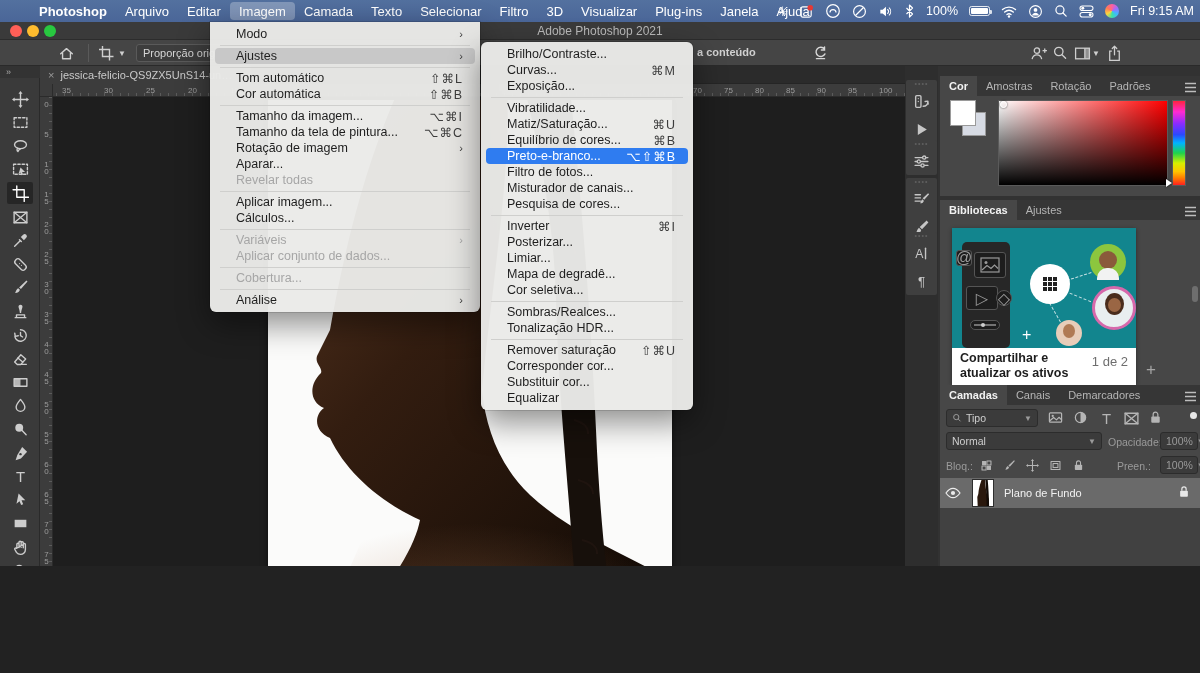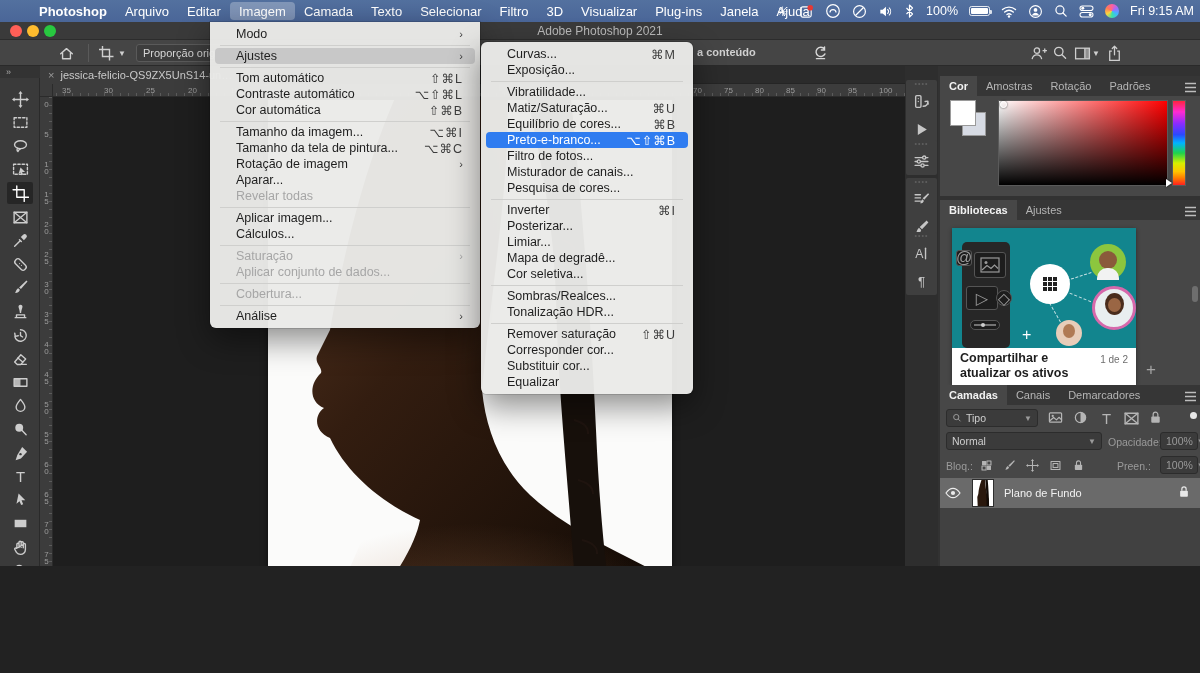--- a/index.html
+++ b/index.html
@@ -83,21 +83,21 @@
   #color-field{position:absolute;left:998px;top:100px;width:170px;height:86px;border:1px solid #5a5a5a;background:linear-gradient(to bottom,rgba(0,0,0,0),#000),linear-gradient(to right,#fff,#ff0000);}
   #color-field-marker{position:absolute;left:1000px;top:101px;width:7px;height:7px;border:1.5px solid #fff;border-radius:50%;box-shadow:0 0 2px rgba(0,0,0,.8);}
   #hue-bar{position:absolute;left:1172px;top:100px;width:14px;height:86px;border:1px solid #5a5a5a;background:linear-gradient(to bottom,#ff2440 0%,#ff2bd1 13%,#8a2bff 27%,#2b49ff 40%,#00b3ff 50%,#1fd34b 62%,#d6ef00 74%,#ffc400 84%,#ff7a00 92%,#ff2020 100%);}
   #hue-marker{position:absolute;left:1166px;top:179px;width:0;height:0;border-top:4px solid transparent;border-bottom:4px solid transparent;border-left:6px solid #fff;filter:drop-shadow(0 0 1px #000);}
 
   
   #lib-card{position:absolute;left:952px;top:228px;width:184px;box-shadow:0 1px 4px rgba(0,0,0,.4);}
   #lib-illustration{position:relative;width:184px;height:120px;background:#12858e;overflow:hidden;}
   #lib-caption{width:184px;height:37px;background:#fff;position:relative;}
   #lib-caption-title{position:absolute;left:8px;top:3px;width:120px;font-size:12.5px;font-weight:bold;color:#1d1d1d;line-height:15px;}
-  #lib-pager{position:absolute;right:8px;top:6px;font-size:10px;color:#6e6e6e;}
+  #lib-pager{position:absolute;right:8px;top:6px;font-size:13px;color:#6e6e6e;}
   .lib-phone{position:absolute;left:10px;top:14px;width:48px;height:106px;background:#272727;border-radius:5px;}
   .lib-tile{position:absolute;background:#1d1d1d;border:1px solid #555;border-radius:3px;color:#9a9a9a;display:flex;align-items:center;justify-content:center;}
   .lib-circle-hub{position:absolute;left:78px;top:36px;width:40px;height:40px;border-radius:50%;background:#fff;display:flex;align-items:center;justify-content:center;color:#222;}
   .lib-avatar{position:absolute;border-radius:50%;}
   .lib-dash{position:absolute;border-top:1.5px dashed rgba(255,255,255,.75);}
   #lib-scroll-pip{position:absolute;left:1192px;top:286px;width:6px;height:16px;border-radius:3px;background:#6e6e6e;}
   #lib-add{position:absolute;left:1146px;top:360px;color:#a5a5a5;font-size:17px;}
 
   
   .field{background:#3b3b3b;border:1px solid #2c2c2c;border-radius:3px;color:#cfcfcf;font-size:10.5px;display:flex;align-items:center;padding:0 5px;gap:4px;position:absolute;height:18px;}
@@ -716,24 +716,20 @@
       <div class="mi hl-gray">
         <span class="lbl">Ajustes</span>
         <span class="sub">›</span>
       </div>
       <div class="msep"></div>
       <div class="mi">
         <span class="lbl">Tom automático</span>
         <span class="sc">⇧⌘L</span>
       </div>
       <div class="mi">
-        <span class="lbl">Contraste automático</span>
-        <span class="sc">⌥⇧⌘L</span>
-      </div>
-      <div class="mi">
         <span class="lbl">Cor automática</span>
         <span class="sc">⇧⌘B</span>
       </div>
       <div class="msep"></div>
       <div class="mi">
         <span class="lbl">Tamanho da imagem...</span>
         <span class="sc">⌥⌘I</span>
       </div>
       <div class="mi">
         <span class="lbl">Tamanho da tela de pintura...</span>
@@ -751,37 +747,40 @@
       </div>
       <div class="msep"></div>
       <div class="mi">
         <span class="lbl">Aplicar imagem...</span>
       </div>
       <div class="mi">
         <span class="lbl">Cálculos...</span>
       </div>
       <div class="msep"></div>
       <div class="mi disabled">
-        <span class="lbl">Saturação</span>
+        <span class="lbl">Variáveis</span>
         <span class="sub">›</span>
       </div>
       <div class="mi disabled">
         <span class="lbl">Aplicar conjunto de dados...</span>
       </div>
       <div class="msep"></div>
       <div class="mi disabled">
         <span class="lbl">Cobertura...</span>
       </div>
       <div class="msep"></div>
       <div class="mi">
         <span class="lbl">Análise</span>
         <span class="sub">›</span>
       </div>
     </div>
   <div id="menu-ajustes" class="menu">
+      <div class="mi">
+        <span class="lbl">Brilho/Contraste...</span>
+      </div>
       <div class="mi">
         <span class="lbl">Curvas...</span>
         <span class="sc">⌘M</span>
       </div>
       <div class="mi">
         <span class="lbl">Exposição...</span>
       </div>
       <div class="msep"></div>
       <div class="mi">
         <span class="lbl">Vibratilidade...</span>

